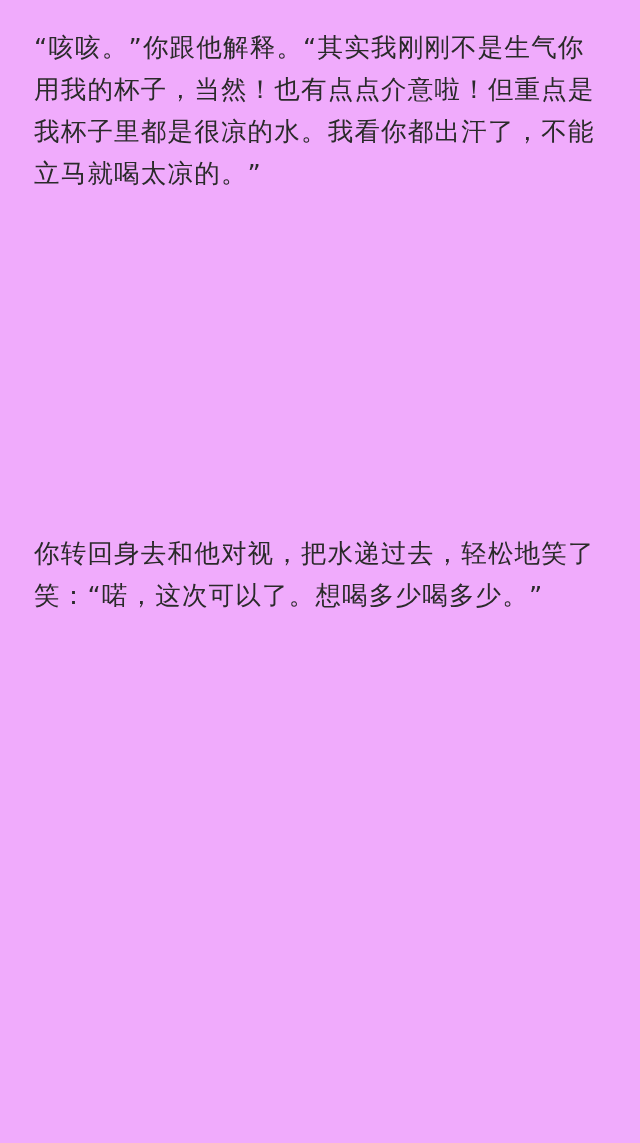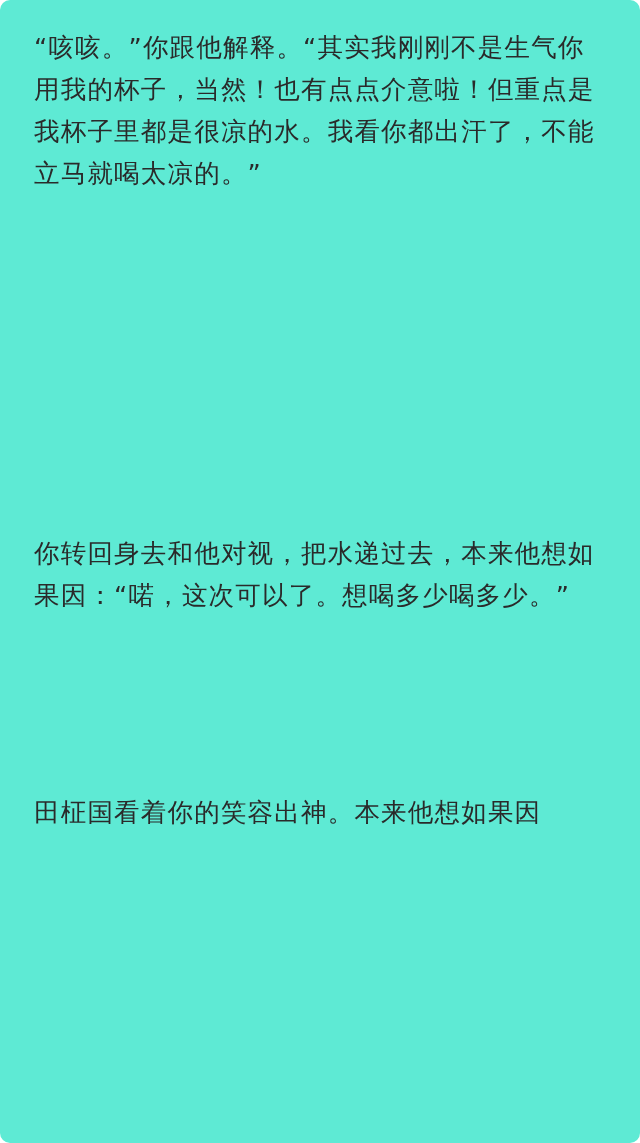--- a/index.html
+++ b/index.html
@@ -10,24 +10,23 @@
   body {
     width: 640px;
     height: 1143px;
     overflow: hidden;
     font-family: "DejaVu Sans", "Liberation Sans", sans-serif;
   }
   .page {
     position: relative;
     width: 640px;
     height: 1143px;
-    background: #5eead4;
+    background: #f0abfc;
     box-sizing: border-box;
     padding: 26px 34px 0 34px;
-    border-radius: 10px;
   }
   .para {
     font-size: 25.5px;
     line-height: 42px;
     color: #2a2a2a;
     letter-spacing: 1.2px;
     text-align: left;
     word-break: break-all;
     font-weight: 400;
     -webkit-font-smoothing: antialiased;
@@ -48,19 +47,18 @@
 
 <div class="page">
 
   <div class="para p1">“咳咳。”你跟他解释。“其实我刚刚不是生气你用我的杯子，当然！也有点点介意啦！但重点是我杯子里都是很凉的水。我看你都出汗了，不能立马就喝太凉的。”</div>
 
   <div class="gap-1"></div>
 
 
   <div class="gap-2"></div>
 
-  <div class="para">你转回身去和他对视，把水递过去，本来他想如果因：“喏，这次可以了。想喝多少喝多少。”</div>
+  <div class="para">你转回身去和他对视，把水递过去，轻松地笑了笑：“喏，这次可以了。想喝多少喝多少。”</div>
 
   <div class="gap-3"></div>
 
-  <div class="para cut">田柾国看着你的笑容出神。本来他想如果因</div>
 
 </div>
 
 </body></html>

